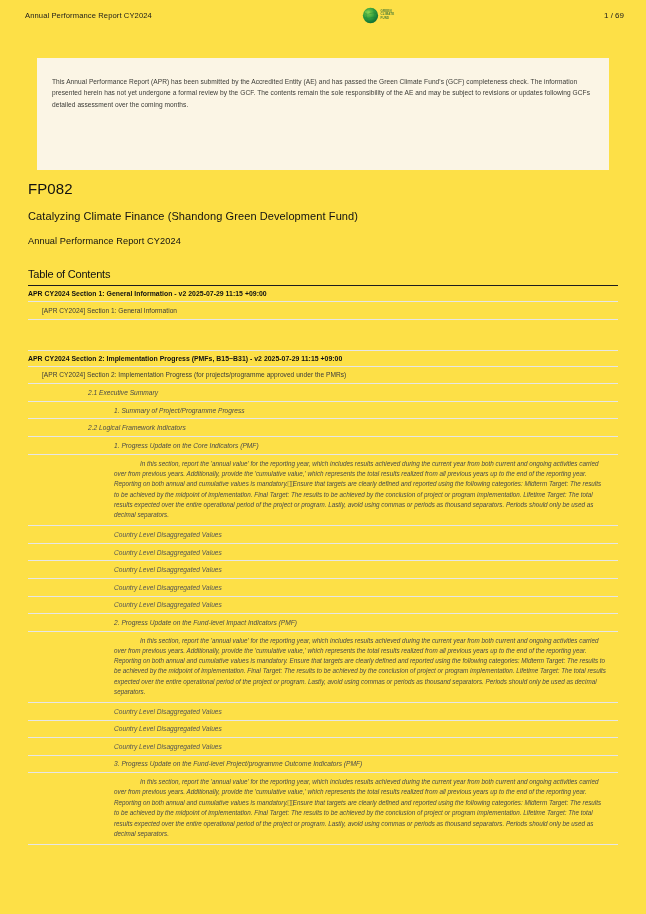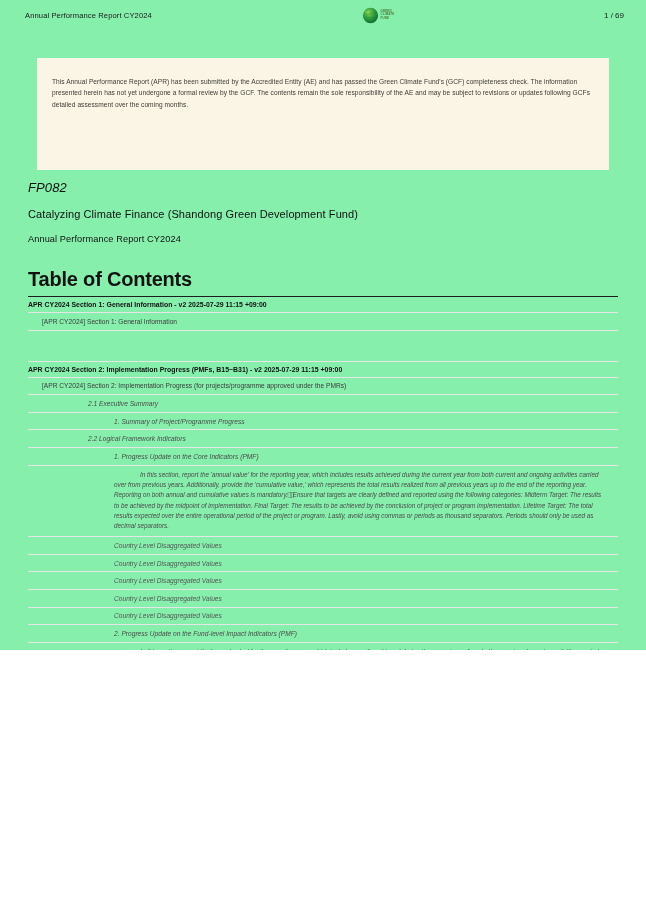--- a/index.html
+++ b/index.html
@@ -7,22 +7,22 @@
     padding: 0;
     background: #ffffff;
   }
   body {
     font-family: "Liberation Sans", sans-serif;
     color: #111111;
   }
   .page {
     position: relative;
     width: 646px;
-    height: 650px;
-    background: #86efac;
+    height: 914px;
+    background: #fde047;
     overflow: hidden;
     box-sizing: border-box;
   }
 
   
   .page-header {
     position: absolute;
     top: 0;
     left: 0;
     width: 646px;
@@ -100,34 +100,34 @@
   .doc-title {
     position: absolute;
     left: 28px;
     top: 180px;
     width: 590px;
   }
   .doc-title .line {
     color: #111111;
     letter-spacing: .1px;
   }
-  .doc-title .l1 { font-size: 13px; margin-bottom: 13px; font-style: italic; }
+  .doc-title .l1 { font-size: 15px; margin-bottom: 13px; }
   .doc-title .l2 { font-size: 11px; margin-bottom: 14px; }
   .doc-title .l3 { font-size: 9.2px; }
 
   
   .toc {
     position: absolute;
     left: 28px;
     top: 268px;
     width: 590px;
   }
   .toc-heading {
-    font-size: 20px;
-    font-weight: bold;
+    font-size: 11px;
+    font-weight: normal;
     color: #111111;
     letter-spacing: -.2px;
     padding-bottom: 5px;
     border-bottom: 1.4px solid #1d1d1d;
     margin-bottom: 0;
   }
   .toc-list { display: block; }
 
   .toc-row {
     box-sizing: border-box;

